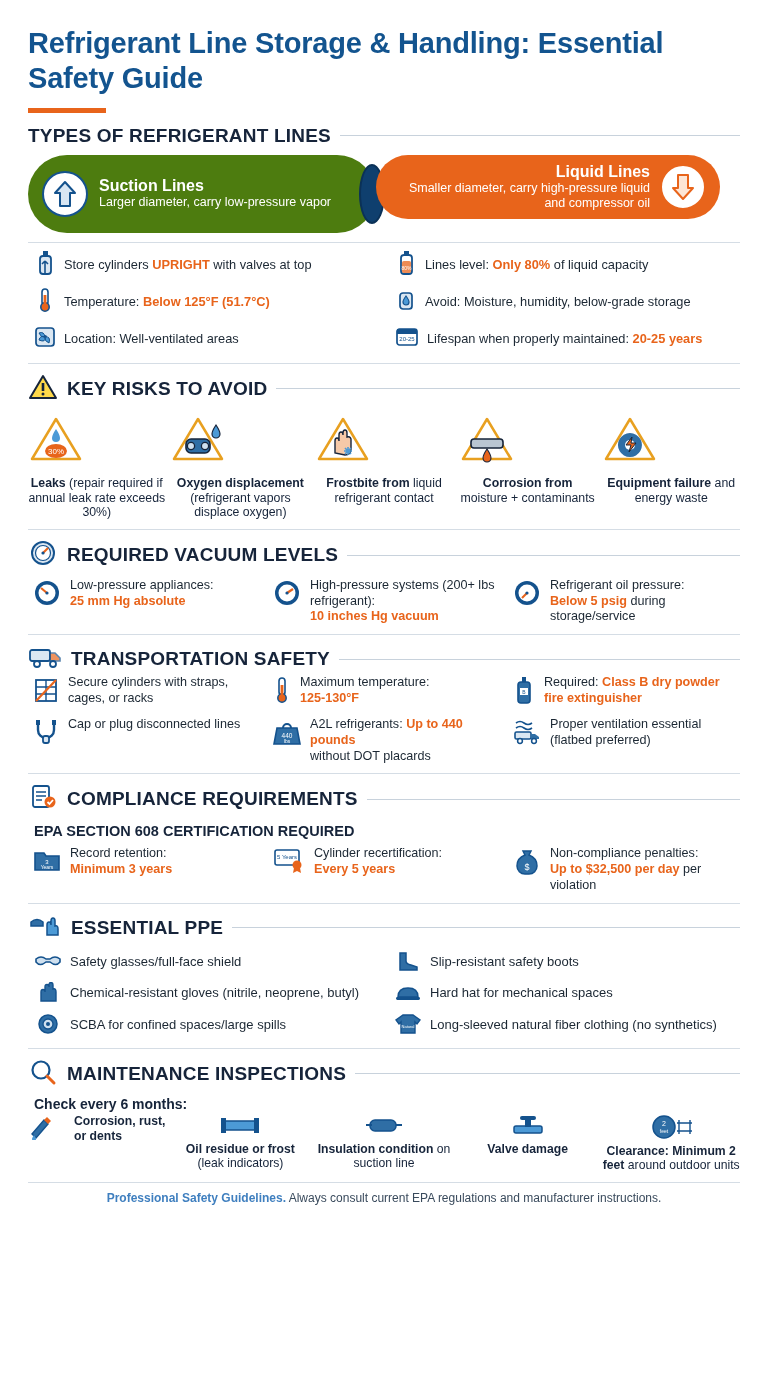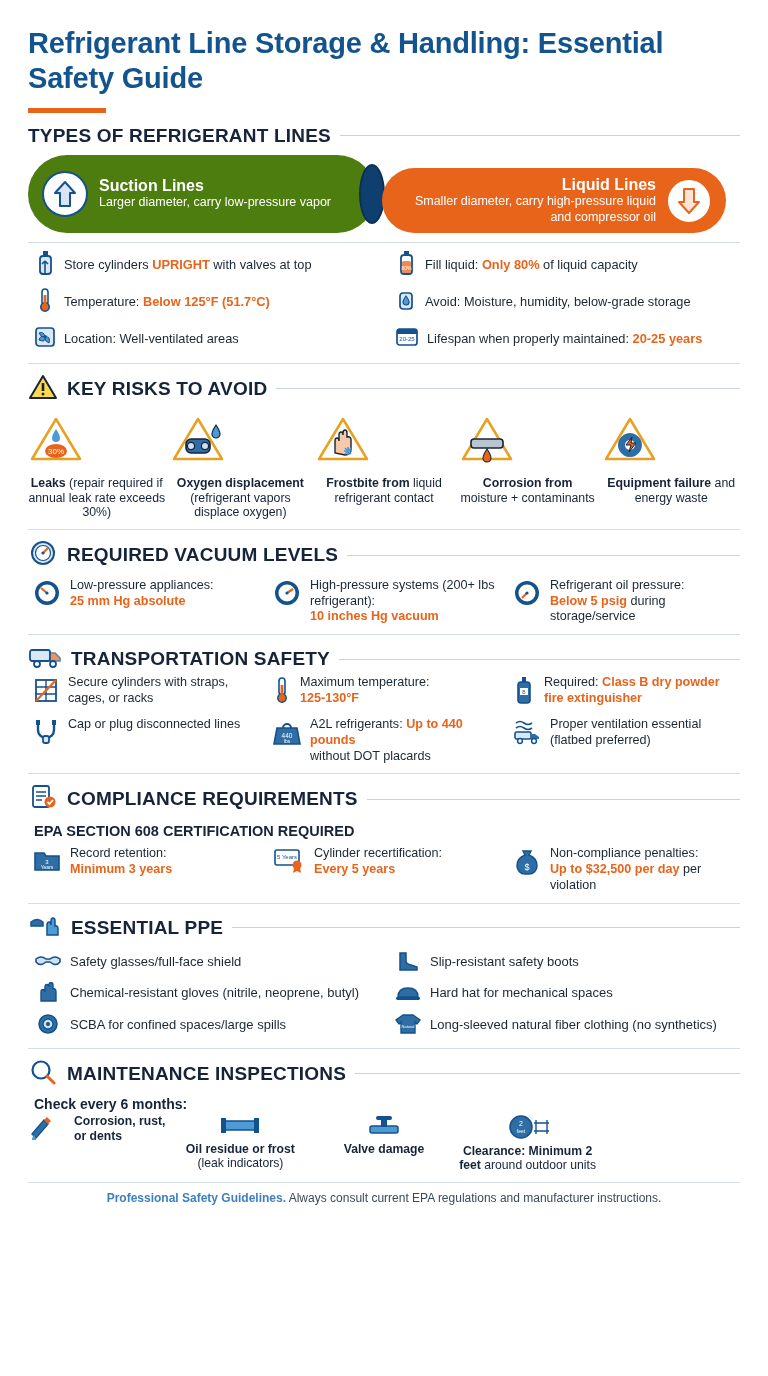--- a/index.html
+++ b/index.html
@@ -105,21 +105,21 @@
     background: #ffffff;
     border: 2px solid #14528d;
     display: flex; align-items: center; justify-content: center;
     flex: 0 0 auto;
   }
   .circ-icon.or { border-color: #e8641b; }
   .pipe-label { font-size: 16px; font-weight: bold; }
   .pipe-sub { font-size: 12.5px; line-height: 1.22; }
   .pipe.liquid .pipe-label { color: #ffffff; }
   .liquid-outer {
-    display:flex; align-items:flex-end; width: 344px; margin-left:6px;
+    display:flex; align-items:flex-start; width: 344px; margin-left:0;
   }
   
   .grid2 {
     display: grid;
     grid-template-columns: 1fr 1fr;
     column-gap: 16px;
     row-gap: 7px;
     margin-top: 7px;
     padding-left: 6px;
   }
@@ -267,21 +267,21 @@
           </svg></span>
       <span class="txt"><span>Store cylinders </span><span class="or">UPRIGHT</span><span> with valves at top</span></span>
     </div>
     <div class="row-item">
       <span class="ico"><svg width="22" height="26" viewBox="0 0 22 26">
             <rect x="6" y="5" width="11" height="19" rx="3" fill="#fff" stroke="#14528d" stroke-width="1.8"></rect>
             <rect x="6.9" y="11" width="9.2" height="12" rx="2" fill="#e8641b" opacity=".75"></rect>
             <rect x="9" y="1" width="5" height="4" fill="#14528d"></rect>
             <text x="11.5" y="20" font-size="5" text-anchor="middle" fill="#fff" font-family="Liberation Sans">80%</text>
           </svg></span>
-      <span class="txt"><span>Fill liquid: </span><span class="or">Only 80%</span><span> of liquid capacity</span></span>
+      <span class="txt"><span>Lines level: </span><span class="or">Only 80%</span><span> of liquid capacity</span></span>
     </div>
 
     <div class="row-item">
       <span class="ico"><svg width="22" height="26" viewBox="0 0 22 26">
             <rect x="8" y="2" width="6" height="16" rx="3" fill="#fff" stroke="#14528d" stroke-width="1.6"></rect>
             <circle cx="11" cy="20" r="4.2" fill="#e8641b" stroke="#14528d" stroke-width="1.6"></circle>
             <rect x="9.6" y="8" width="2.8" height="11" fill="#e8641b"></rect>
           </svg></span>
       <span class="txt"><span>Temperature: </span><span class="or">Below 125°F (51.7°C)</span></span>
     </div>
@@ -617,20 +617,27 @@
     </div>
     <div class="maint-col">
       <span class="ico"><svg width="44" height="24" viewBox="0 0 44 24">
             <rect x="6" y="7" width="32" height="9" rx="2" fill="#4c9ad6" stroke="#14528d" stroke-width="1.5"></rect>
             <rect x="3" y="4" width="5" height="15" fill="#14528d"></rect>
             <rect x="36" y="4" width="5" height="15" fill="#14528d"></rect>
           </svg></span>
       <span class="cap"><span>Oil residue or frost</span><span class="norm"> (leak indicators)</span></span>
     </div>
     <div class="maint-col">
+      <span class="ico"><svg width="44" height="24" viewBox="0 0 44 24">
+            <rect x="8" y="6" width="26" height="11" rx="5" fill="#2f6ea5" stroke="#14528d" stroke-width="1.5"></rect>
+            <path d="M4 11 h6 M34 11 h6" stroke="#14528d" stroke-width="2.2"></path>
+          </svg></span>
+      <span class="cap"><span>Insulation condition</span><span class="norm"> on suction line</span></span>
+    </div>
+    <div class="maint-col">
       <span class="ico"><svg width="40" height="24" viewBox="0 0 40 24">
             <rect x="6" y="12" width="28" height="7" rx="2" fill="#4c9ad6" stroke="#14528d" stroke-width="1.5"></rect>
             <rect x="17" y="5" width="6" height="8" fill="#14528d"></rect>
             <rect x="12" y="2" width="16" height="4" rx="2" fill="#14528d"></rect>
           </svg></span>
       <span class="cap"><span>Valve damage</span></span>
     </div>
     <div class="maint-col">
       <span class="ico"><svg width="46" height="26" viewBox="0 0 46 26">
             <circle cx="16" cy="13" r="11" fill="#2f6ea5" stroke="#14528d" stroke-width="1.5"></circle>

